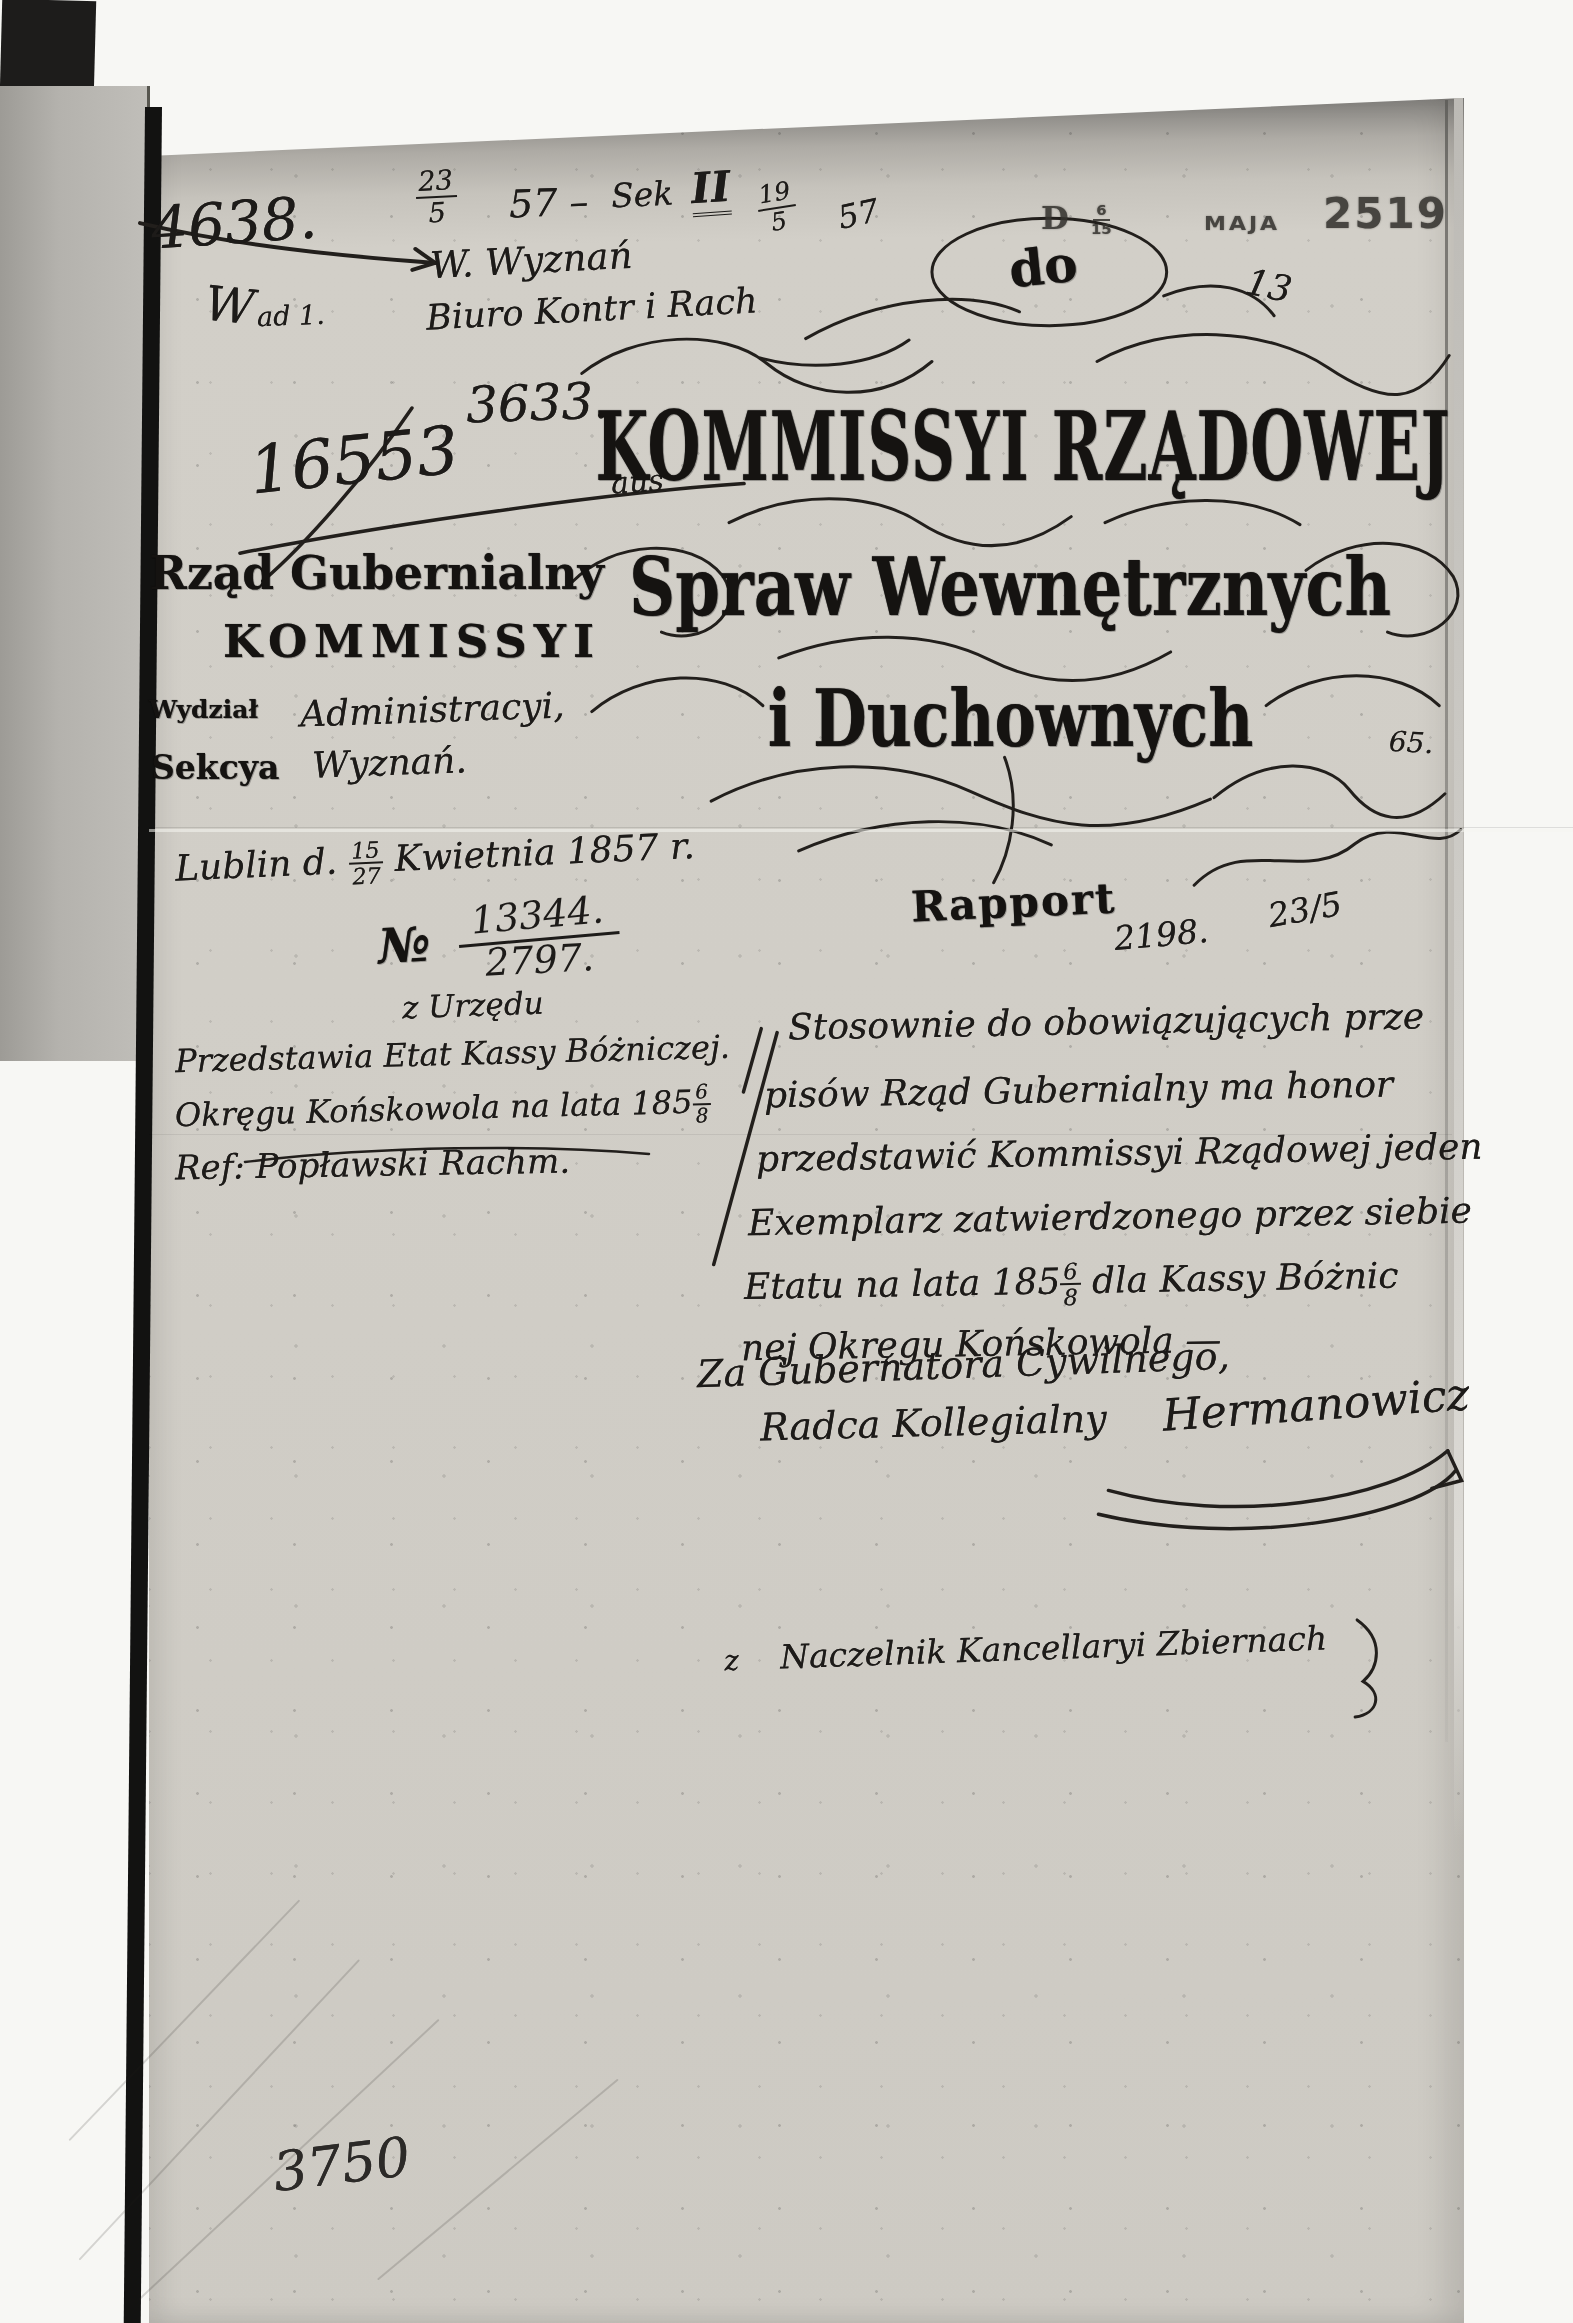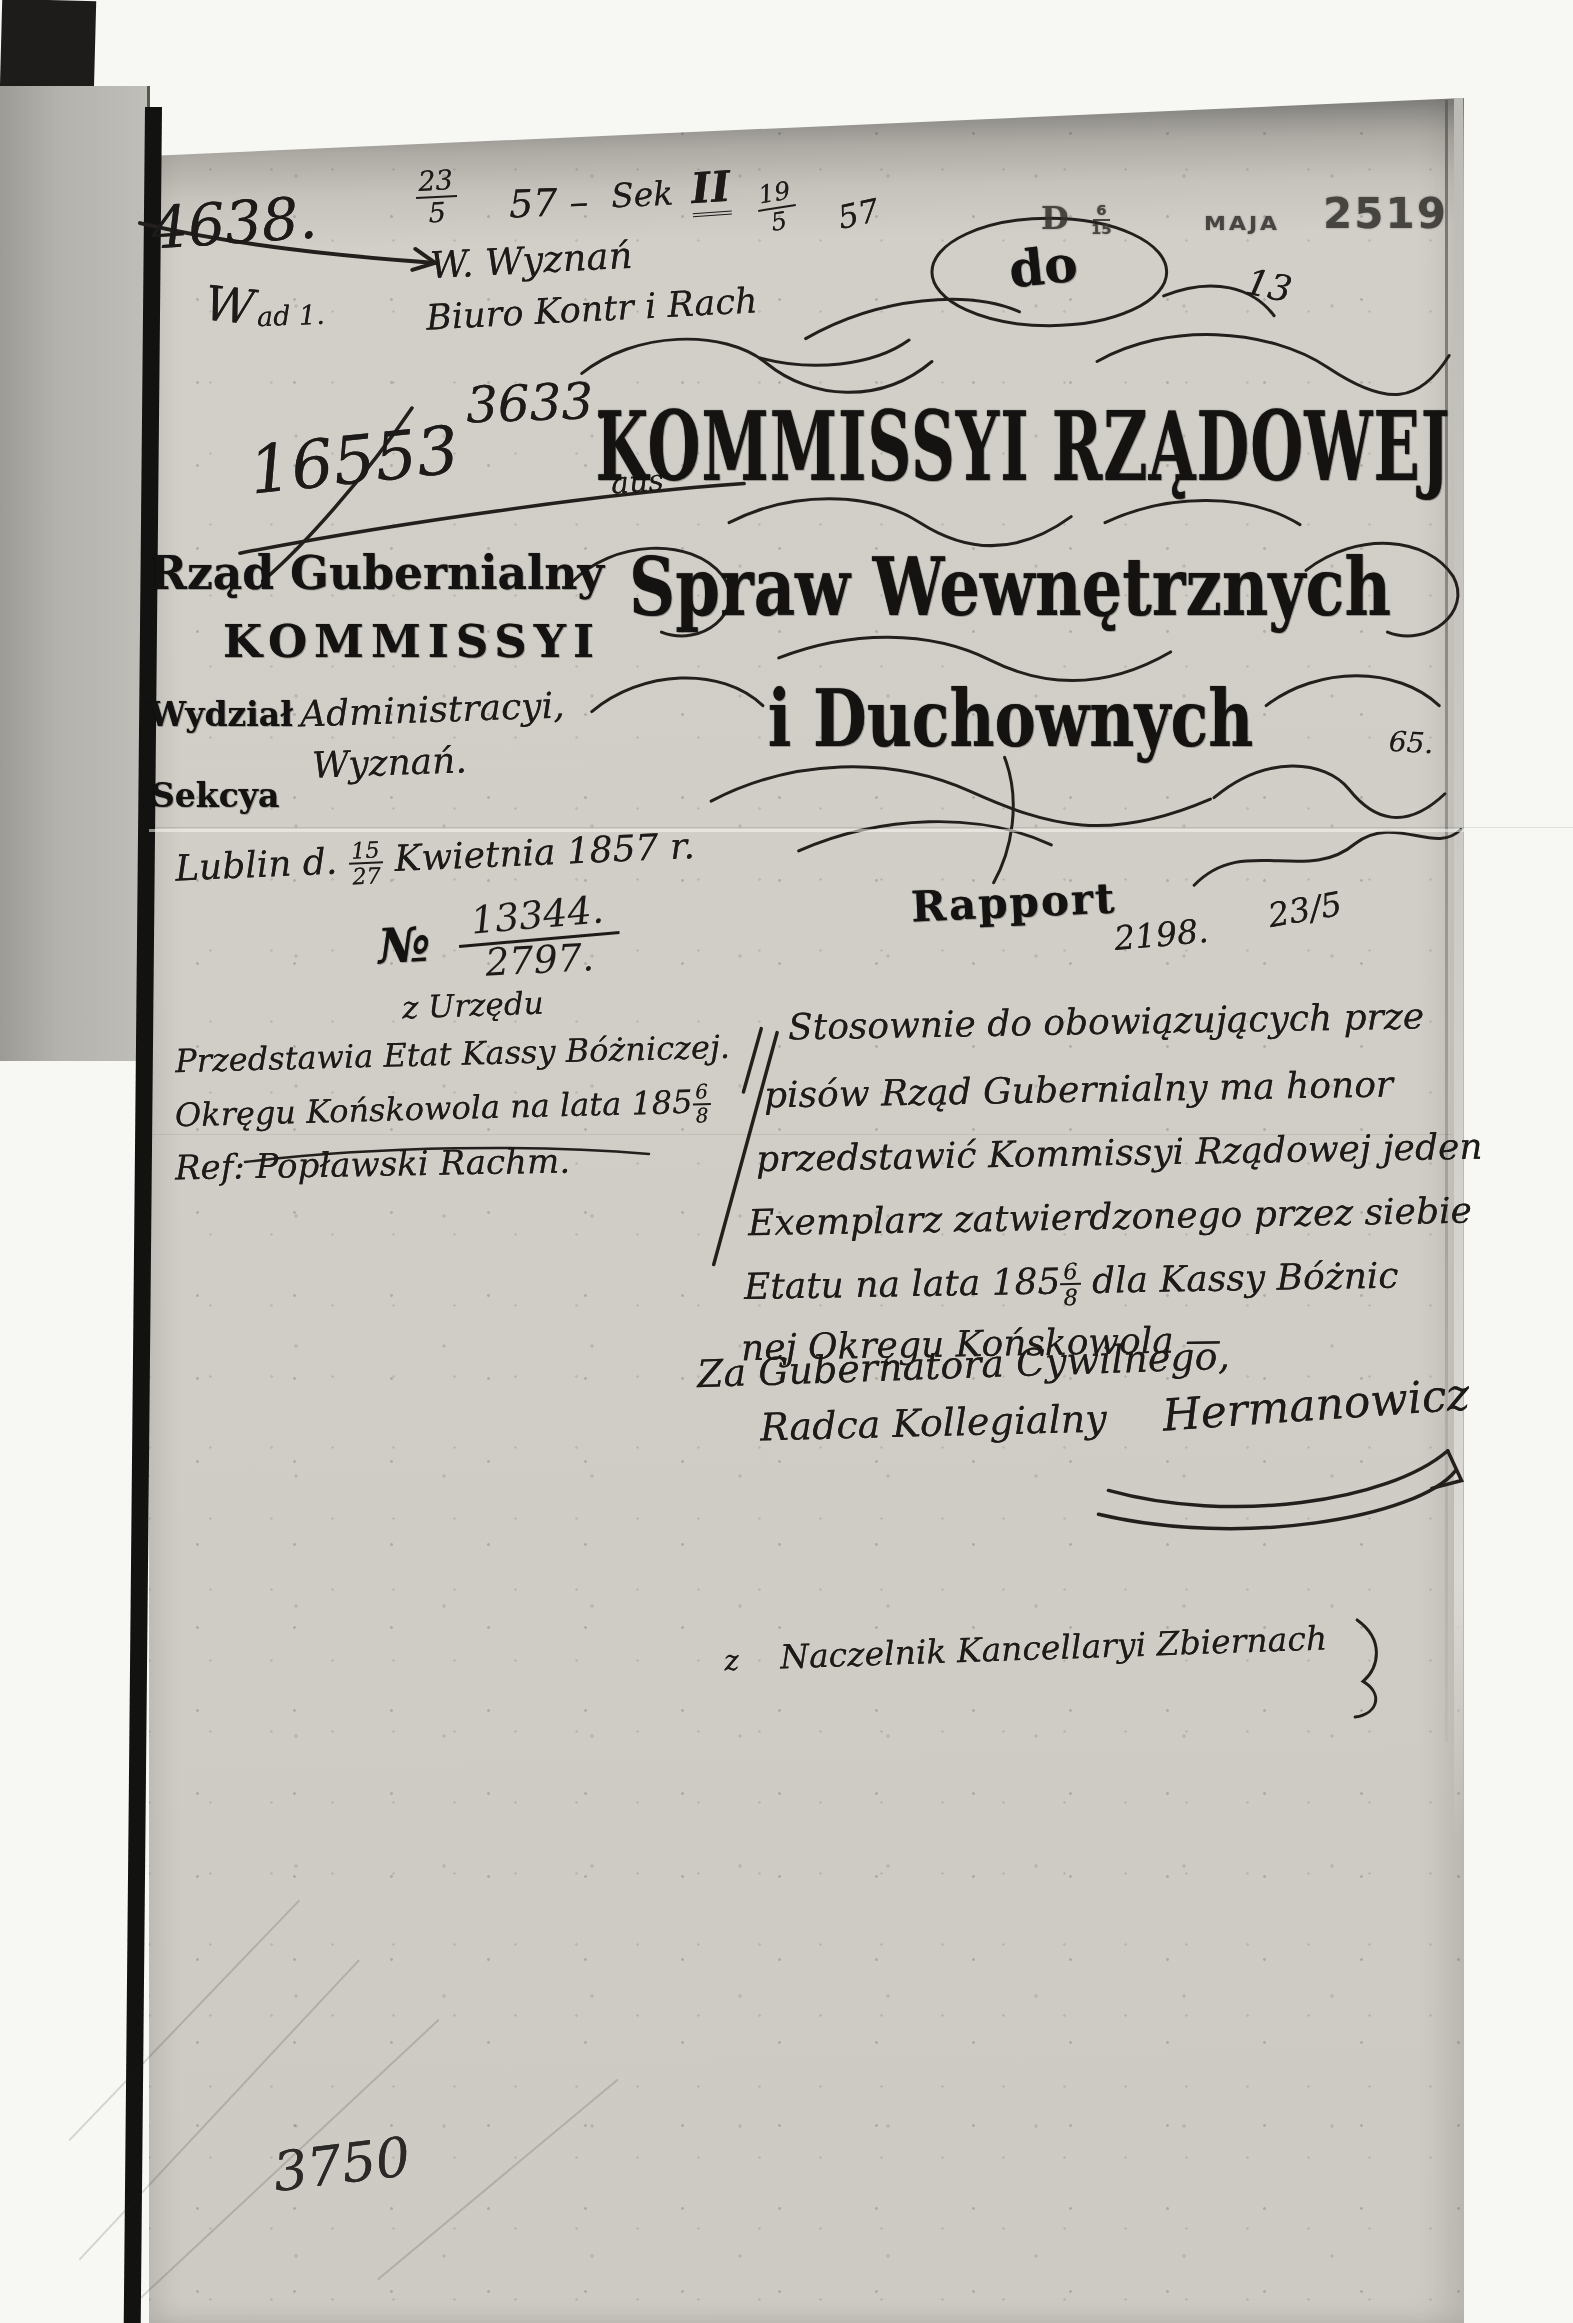--- a/index.html
+++ b/index.html
@@ -97,23 +97,23 @@
   <div class="hand" style="left:466px;top:374px;font-size:50px;transform:rotate(-2deg);">3633.</div>
   <div class="hand" style="left:249px;top:422px;font-size:66px;transform:rotate(-6deg);">16553</div>
   <div class="hand" style="left:611px;top:464px;font-size:30px;transform:rotate(-4deg);">aus</div>
   <svg class="ink" style="left:225px;top:394px;" width="537" height="204" viewBox="0 0 540 205">
     <path d="M15,160 C180,128 400,98 522,90" stroke-width="3.5"></path>
     <path d="M188,14 C142,82 80,152 38,188" stroke-width="3.5"></path>
   </svg>
 
   <div class="print" style="left:149px;top:545px;font-size:47px;transform:scaleX(.97);transform-origin:left;">Rząd Gubernialny</div>
   <div class="print" style="left:223px;top:615px;font-size:45px;letter-spacing:7px;">KOMMISSYI</div>
-  <div class="print" style="left:149px;top:695px;font-size:33px;">Wydział</div>
+  <div class="print" style="left:149px;top:695px;font-size:25px;">Wydział</div>
   <div class="hand" style="left:300px;top:689px;font-size:36px;transform:rotate(-2deg);">Administracyi,</div>
-  <div class="print" style="left:151px;top:748px;font-size:33px;margin-top:28px;">Sekcya</div>
+  <div class="print" style="left:151px;top:748px;font-size:33px;">Sekcya</div>
   <div class="hand" style="left:312px;top:742px;font-size:36px;transform:rotate(-2deg);">Wyznań.</div>
 
   <div class="hand" style="left:175px;top:836px;font-size:36px;transform:rotate(-2.5deg);">
     <span>Lublin d.</span>
     <span class="frac">
         <span class="ftop">15</span>
         <span class="fbot">27</span>
       </span>
     <span>Kwietnia 1857 r.</span>
   </div>

